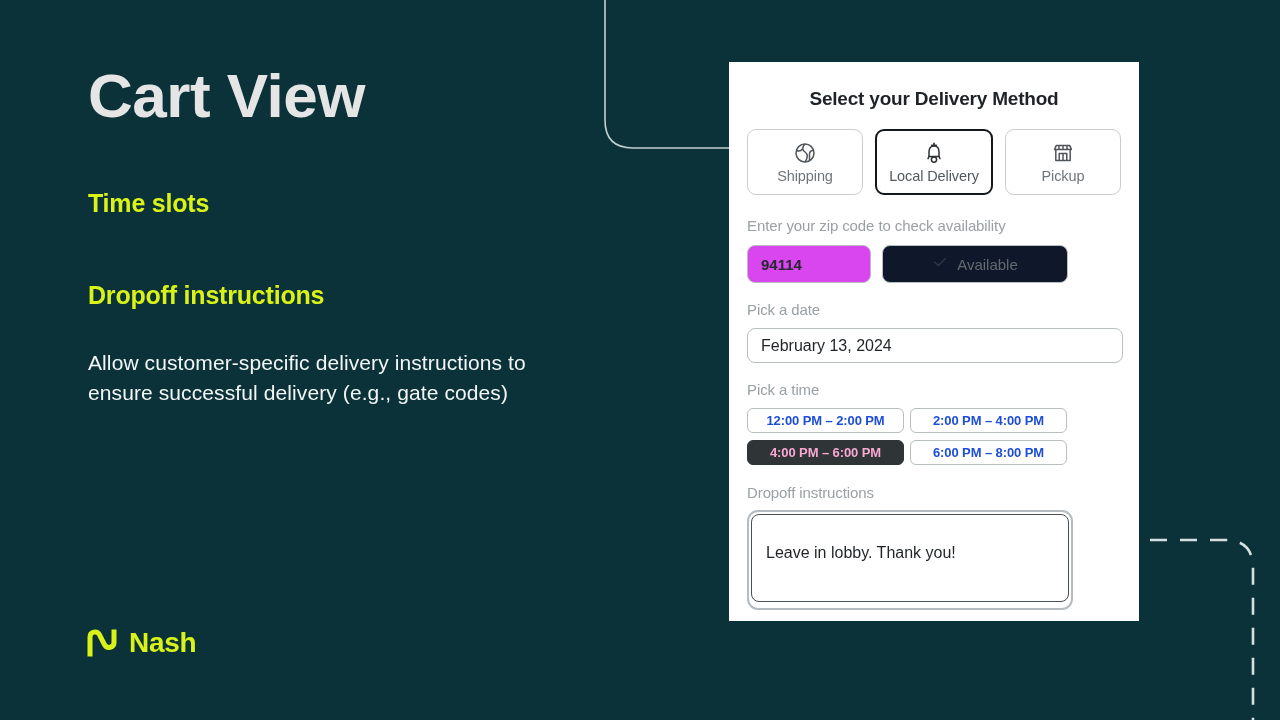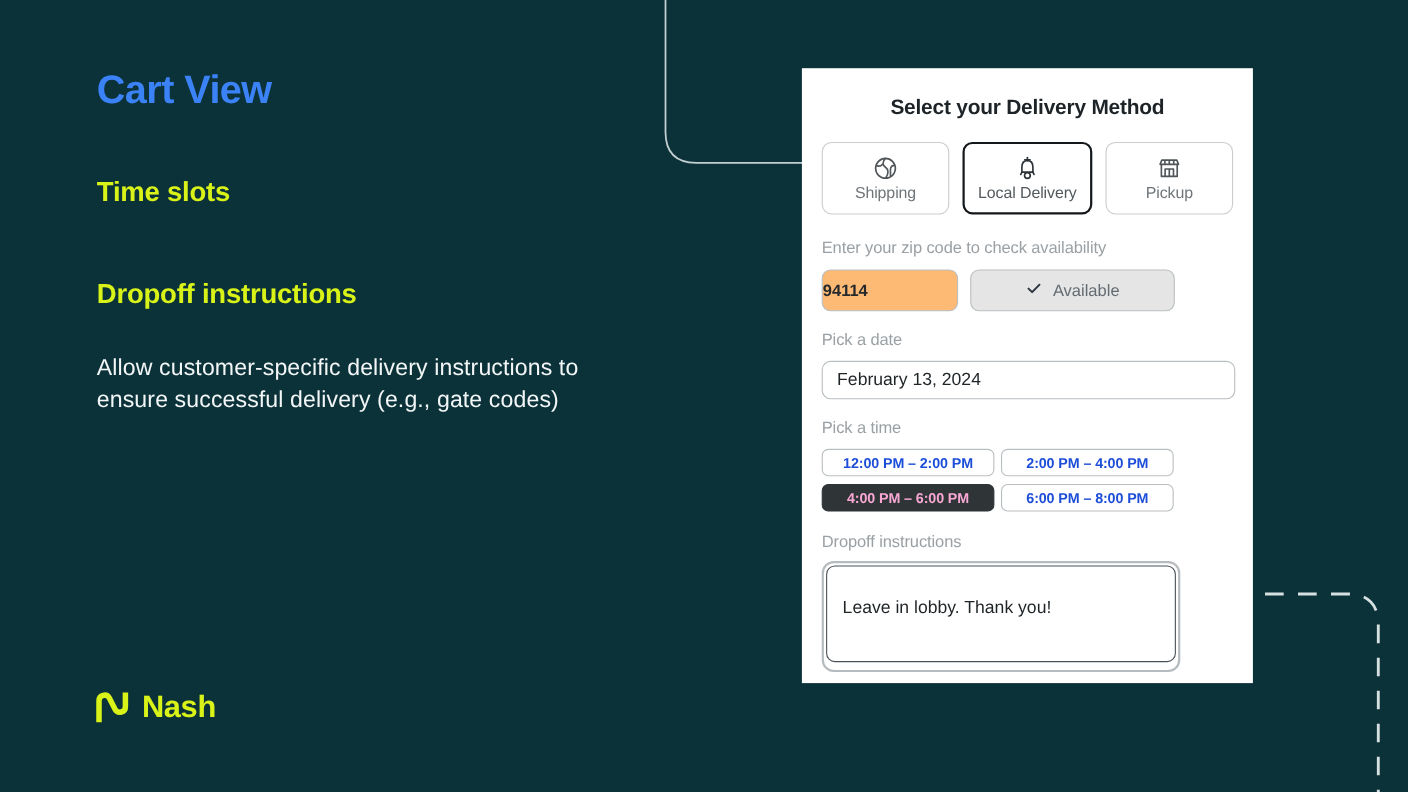--- a/index.html
+++ b/index.html
@@ -27,22 +27,22 @@
 
   
   .left-panel {
     position: absolute;
     left: 88px;
     top: 62px;
     width: 500px;
   }
 
   .page-title {
-    color: #3b82f6;
-    font-size: 36px;
+    color: #e5e5e5;
+    font-size: 62px;
     font-weight: bold;
     letter-spacing: -0.5px;
     line-height: 1.1;
   }
 
   .section-heading {
     color: #d9f318;
     font-size: 25px;
     font-weight: bold;
     letter-spacing: -0.2px;
@@ -140,36 +140,37 @@
     gap: 11px;
     margin-top: 11px;
   }
   .zip-input {
     width: 124px;
     height: 38px;
     border: 1px solid #b9bec1;
     border-radius: 8px;
     display: flex;
     align-items: center;
+    padding-left: 13px;
     font-size: 15px;
     font-weight: bold;
     color: #25292c;
-    background: #fdba74;
+    background: #d946ef;
     cursor: text;
   }
   .availability {
     width: 186px;
     height: 38px;
     border: 1px solid #b9bec1;
     border-radius: 8px;
     display: flex;
     align-items: center;
     justify-content: center;
     gap: 9px;
-    background: #e5e5e5;
+    background: #0f172a;
     cursor: pointer;
   }
   .availability-text {
     font-size: 15px;
     color: #636b71;
   }
 
   .date-section { margin-top: 18px; }
   .date-input {
     width: 376px;

